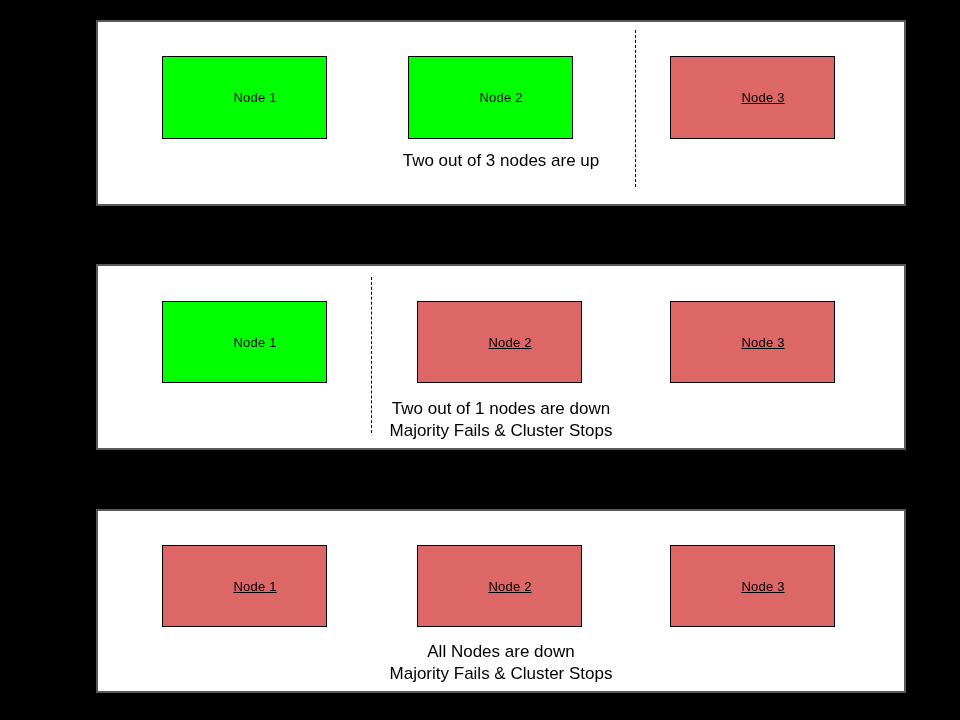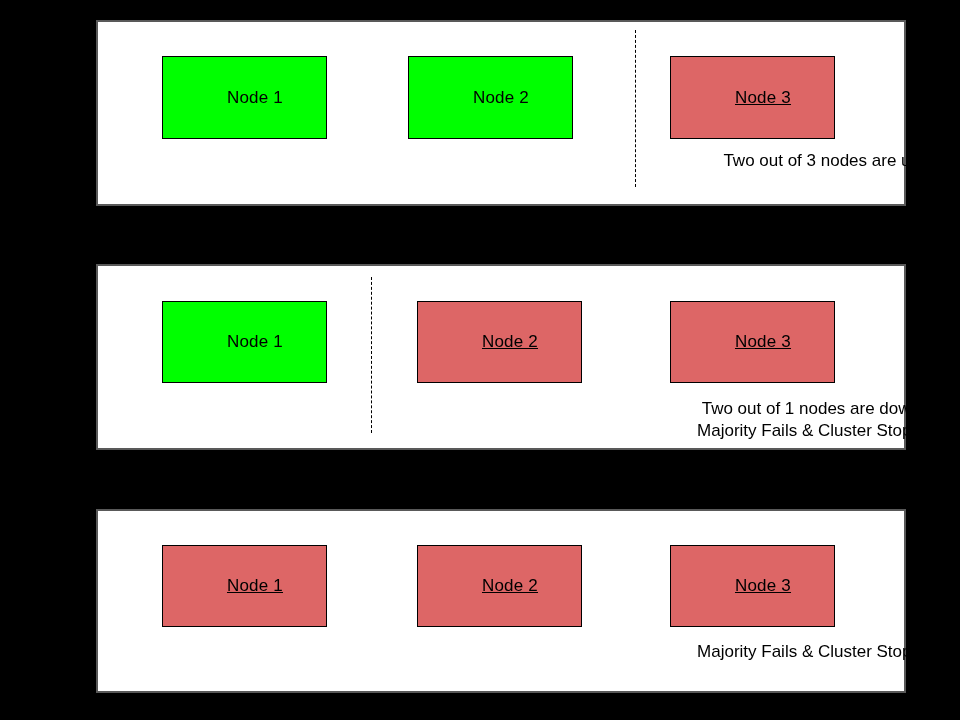--- a/index.html
+++ b/index.html
@@ -36,37 +36,37 @@
     border: 1px solid var(--node-border, #000000);
     box-sizing: border-box;
     display: flex;
     align-items: center;
     justify-content: center;
   }
   .node[data-status="up"]   { background: var(--node-up, #00ff00); }
   .node[data-status="down"] { background: var(--node-down, #dd6666); text-decoration: underline; }
 
   .node-label {
-    font-size: 17px;
+    font-size: 13px;
     color: var(--text, #000000);
     letter-spacing: 0.2px;
     margin-left: 21px;
   }
 
   .divider {
     position: absolute;
     width: 0;
     border-left: 1px dashed var(--divider, #000000);
   }
 
   .caption {
     position: absolute;
-    left: 16px;
+    left: 0;
     width: 100%;
-    text-align: right;
+    text-align: center;
     font-size: 17px;
     line-height: 22px;
     color: var(--text, #000000);
   }
 
   
   .panel-1 .node-1 { left: 64px;  top: 34px; height: 83px; }
   .panel-1 .node-2 { left: 310px; top: 34px; height: 83px; }
   .panel-1 .node-3 { left: 572px; top: 34px; height: 83px; }
   .panel-1 .divider { left: 537px; top: 8px; height: 157px; }
@@ -127,17 +127,18 @@
     <div class="node node-1" data-status="down">
       <span class="node-label">Node 1</span>
     </div>
     <div class="node node-2" data-status="down">
       <span class="node-label">Node 2</span>
     </div>
     <div class="node node-3" data-status="down">
       <span class="node-label">Node 3</span>
     </div>
     <div class="caption">
+      <div>All Nodes are down</div>
       <div>Majority Fails &amp; Cluster Stops</div>
     </div>
   </div>
 
 </div>
 
 </body></html>

